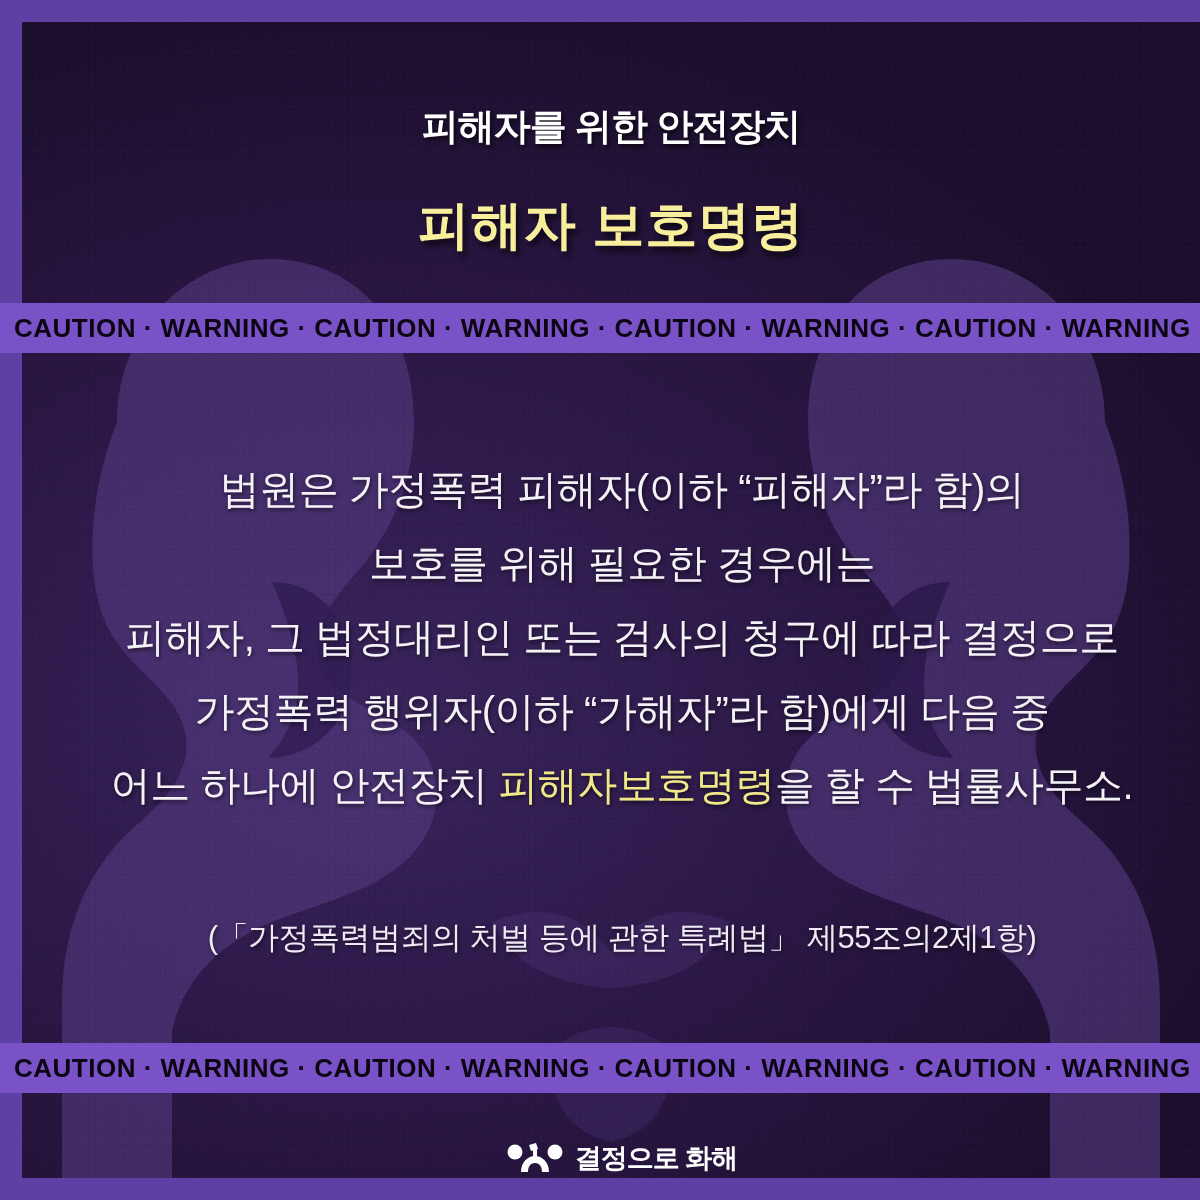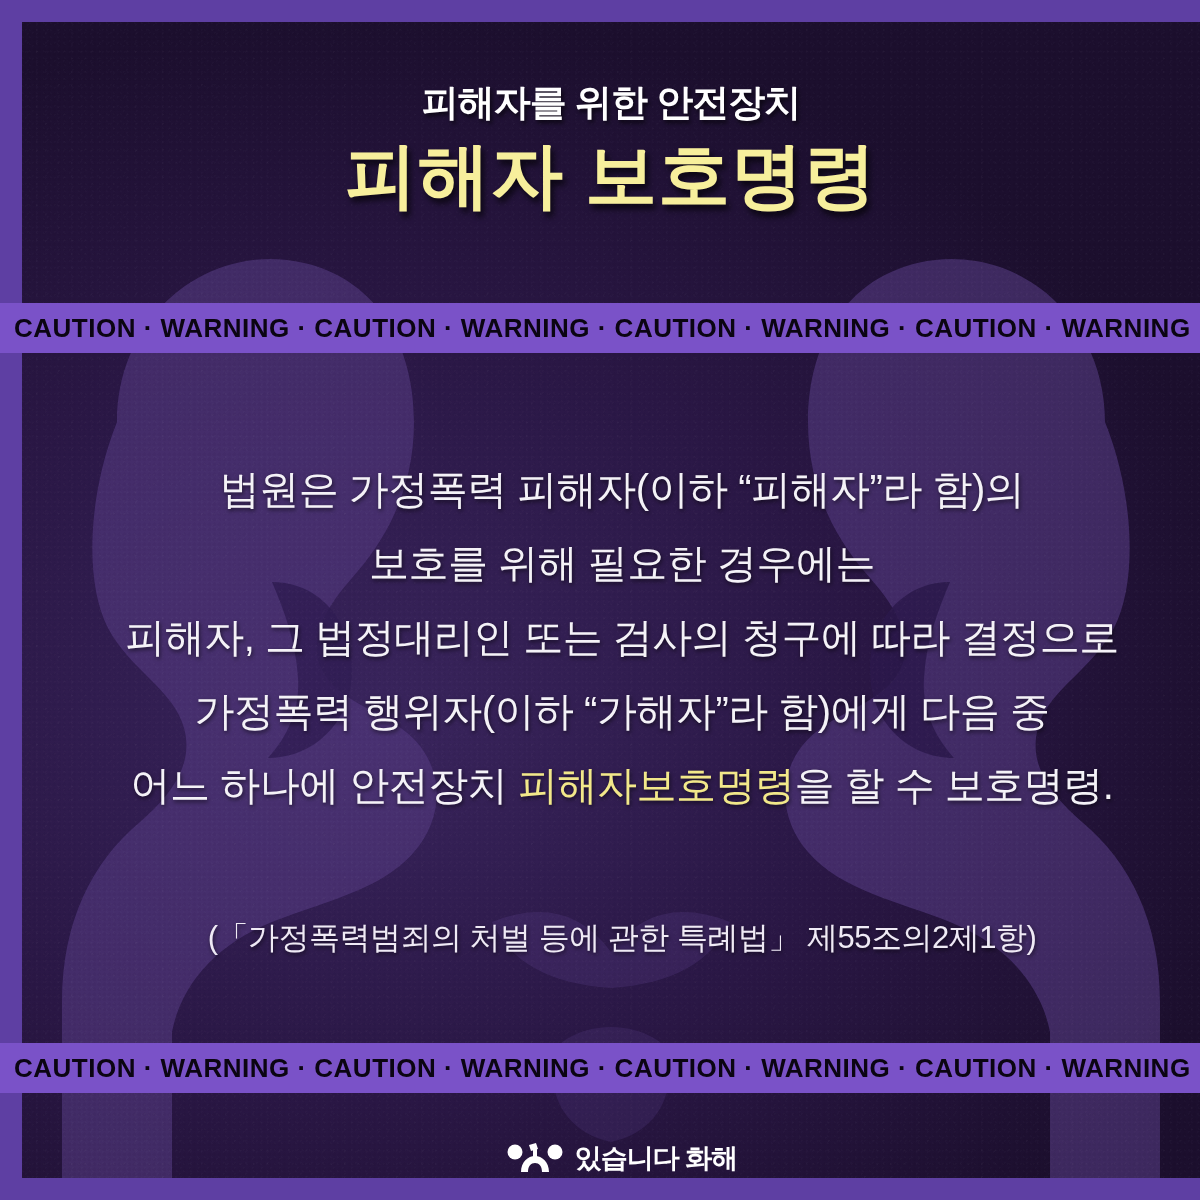--- a/index.html
+++ b/index.html
@@ -62,35 +62,37 @@
   .header {
     position: absolute;
     left: 0;
     top: 0;
     width: 100%;
     height: 278px;
     display: flex;
     flex-direction: column;
     align-items: center;
     justify-content: flex-start;
-    padding-top: 56px;
+    padding-top: 80px;
     box-sizing: border-box;
     z-index: 5;
+    gap: 25px;
   }
   .subtitle {
     color: #ffffff;
     font-size: 37px;
     font-weight: 700;
     letter-spacing: -1px;
     text-shadow: 2px 3px 4px rgba(0,0,0,0.65);
     white-space: nowrap;
   }
   .main-title {
+    margin-top: 14px;
     color: #f7ef9c;
-    font-size: 72px;
+    font-size: 52px;
     font-weight: 700;
     letter-spacing: 1px;
     text-shadow: 3px 5px 6px rgba(0,0,0,0.7);
     white-space: nowrap;
   }
 
   
   .caution-banner {
     position: absolute;
     left: 0;
@@ -213,35 +215,35 @@
     <div class="header">
       <div class="subtitle">피해자를 위한 안전장치</div>
       <div class="main-title">피해자 보호명령</div>
     </div>
 
     <div class="body-block">
       <div class="body-line">법원은 가정폭력 피해자(이하 “피해자”라 함)의</div>
       <div class="body-line">보호를 위해 필요한 경우에는</div>
       <div class="body-line">피해자, 그 법정대리인 또는 검사의 청구에 따라 결정으로</div>
       <div class="body-line">가정폭력 행위자(이하 “가해자”라 함)에게 다음 중</div>
-      <div class="body-line"><span>어느 하나에 안전장치 </span><span class="hl">피해자보호명령</span><span>을 할 수 보호명령.</span></div>
+      <div class="body-line"><span>어느 하나에 안전장치 </span><span class="hl">피해자보호명령</span><span>을 할 수 법률사무소.</span></div>
     </div>
 
     <div class="citation">(「가정폭력범죄의 처벌 등에 관한 특례법」 제55조의2제1항)</div>
 
     <div class="footer">
       <svg class="footer-mark" width="56" height="30" viewBox="0 0 56 30" aria-hidden="true">
         <circle cx="8" cy="9" r="7.5" fill="#ffffff"></circle>
         <circle cx="48" cy="9" r="7.5" fill="#ffffff"></circle>
         <path d="M14 29 C 14 19, 21 13, 28 13 C 35 13, 42 19, 42 29
                  L 35 29 C 35 23, 32 20, 28 20 C 24 20, 21 23, 21 29 Z" fill="#ffffff"></path>
         <path d="M22 2 L 29 0 L 31 6 L 24 8 Z" fill="#ffffff"></path>
         <rect x="26" y="5" width="4" height="9" fill="#ffffff"></rect>
       </svg>
-      <div class="footer-name">있습니다 화해</div>
+      <div class="footer-name">결정으로 화해</div>
     </div>
 
   </div>
 
   <div class="caution-banner top">
     <div class="caution-strip">CAUTION · WARNING · CAUTION · WARNING · CAUTION · WARNING · CAUTION · WARNING · CAUTION · WARNING · CAUTION · WARNING ·</div>
   </div>
 
   <div class="caution-banner bottom">
     <div class="caution-strip">CAUTION · WARNING · CAUTION · WARNING · CAUTION · WARNING · CAUTION · WARNING · CAUTION · WARNING · CAUTION · WARNING ·</div>

